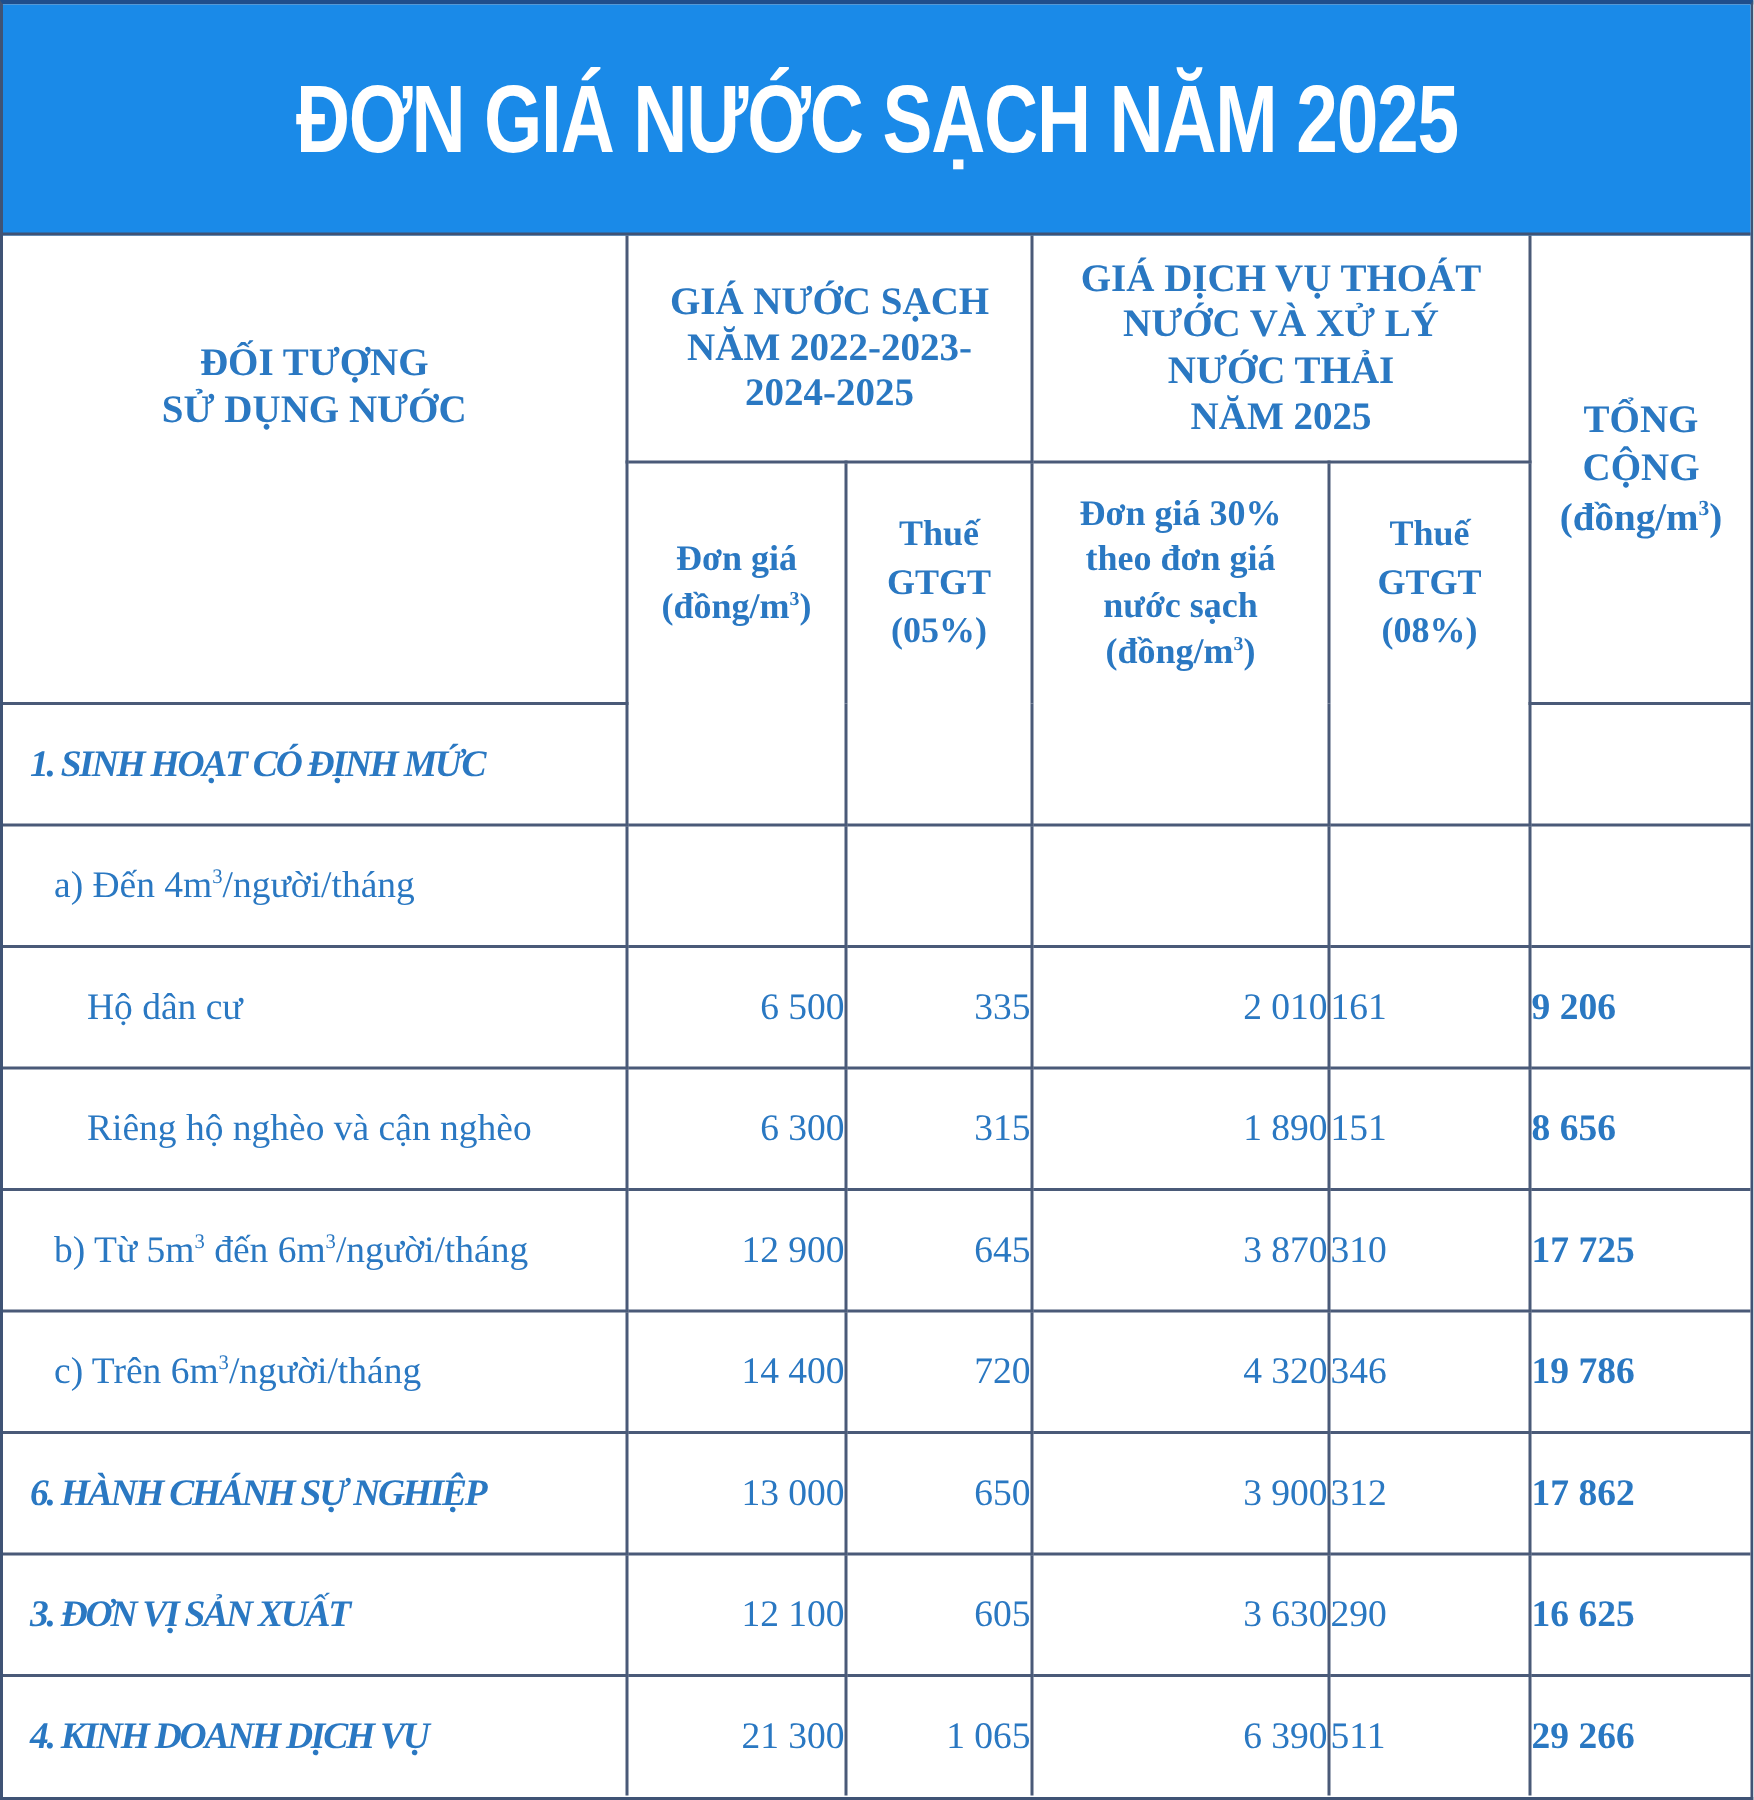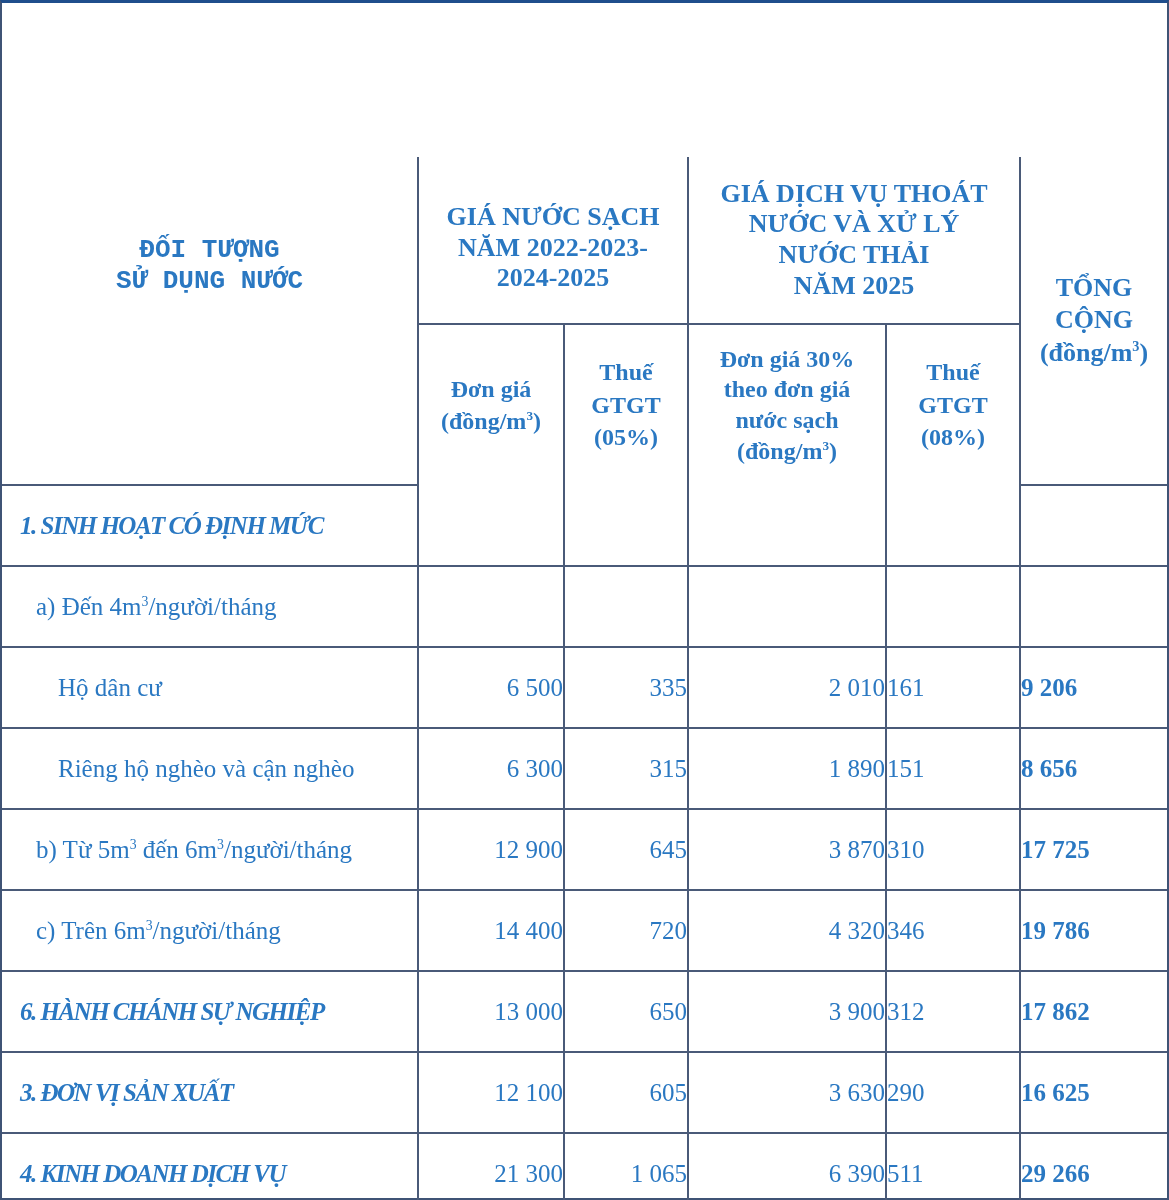--- a/index.html
+++ b/index.html
@@ -40,21 +40,21 @@
     table.prices tr > *:last-child { border-right: none; }
     table.prices tr:last-child > * { border-bottom: none; }
     th {
       font-weight: 700;
       text-align: center;
       vertical-align: middle;
       line-height: 1.18;
     }
     .hdr-group { font-size: 26px; height: 150px; }
     .hdr-sub { font-size: 24px; height: 160px; line-height: 1.35; }
-    .hdr-main { font-size: 26px; font-family: Liberation Mono, monospace; }
+    .hdr-main { font-size: 26px; }
     .hdr-total { font-size: 26px; line-height: 1.25; }
     tbody td { height: 79px; font-size: 25px; vertical-align: middle; }
     td.label { text-align: left; }
     td.label.section {
       font-weight: 700; font-size: 25px; padding-left: 18px;
       letter-spacing: -1.5px;
       font-style: italic;
     }
     td.label.sub { padding-left: 34px; }
     td.label.item { padding-left: 56px; }
@@ -63,37 +63,40 @@
     td.c2 { padding-right: 26px; text-align: right; }
     td.c3 { padding-right: 52px; }
     td.c4 { text-align: left; }
     td.c5 { font-weight: 700; }
     sup { font-size: 0.55em; vertical-align: super; line-height: 0; }
   </style>
 </head>
 <body>
 
 <div class="frame">
+  <div class="banner">
+    <div class="banner-title">ĐƠN GIÁ NƯỚC SẠCH NĂM 2025</div>
+  </div>
 
   <table class="prices">
     <colgroup>
       <col style="width:416px">
       <col style="width:146px">
       <col style="width:124px">
       <col style="width:198px">
       <col style="width:134px">
       <col style="width:147px">
     </colgroup>
     <thead>
       <tr>
         <th rowspan="2" class="hdr-main" style="padding-bottom:110px;">
           <span>ĐỐI TƯỢNG</span><br>
           <span>SỬ DỤNG NƯỚC</span>
         </th>
-        <th colspan="2" class="hdr-group" style="padding-top:16px;border-radius:17px;">
+        <th colspan="2" class="hdr-group" style="padding-top:0;border-radius:17px;">
           <span>GIÁ NƯỚC SẠCH</span><br>
           <span>NĂM 2022-2023-</span><br>
           <span>2024-2025</span>
         </th>
         <th colspan="2" class="hdr-group">
           <span>GIÁ DỊCH VỤ THOÁT</span><br>
           <span>NƯỚC VÀ XỬ LÝ</span><br>
           <span>NƯỚC THẢI</span><br>
           <span>NĂM 2025</span>
         </th>

